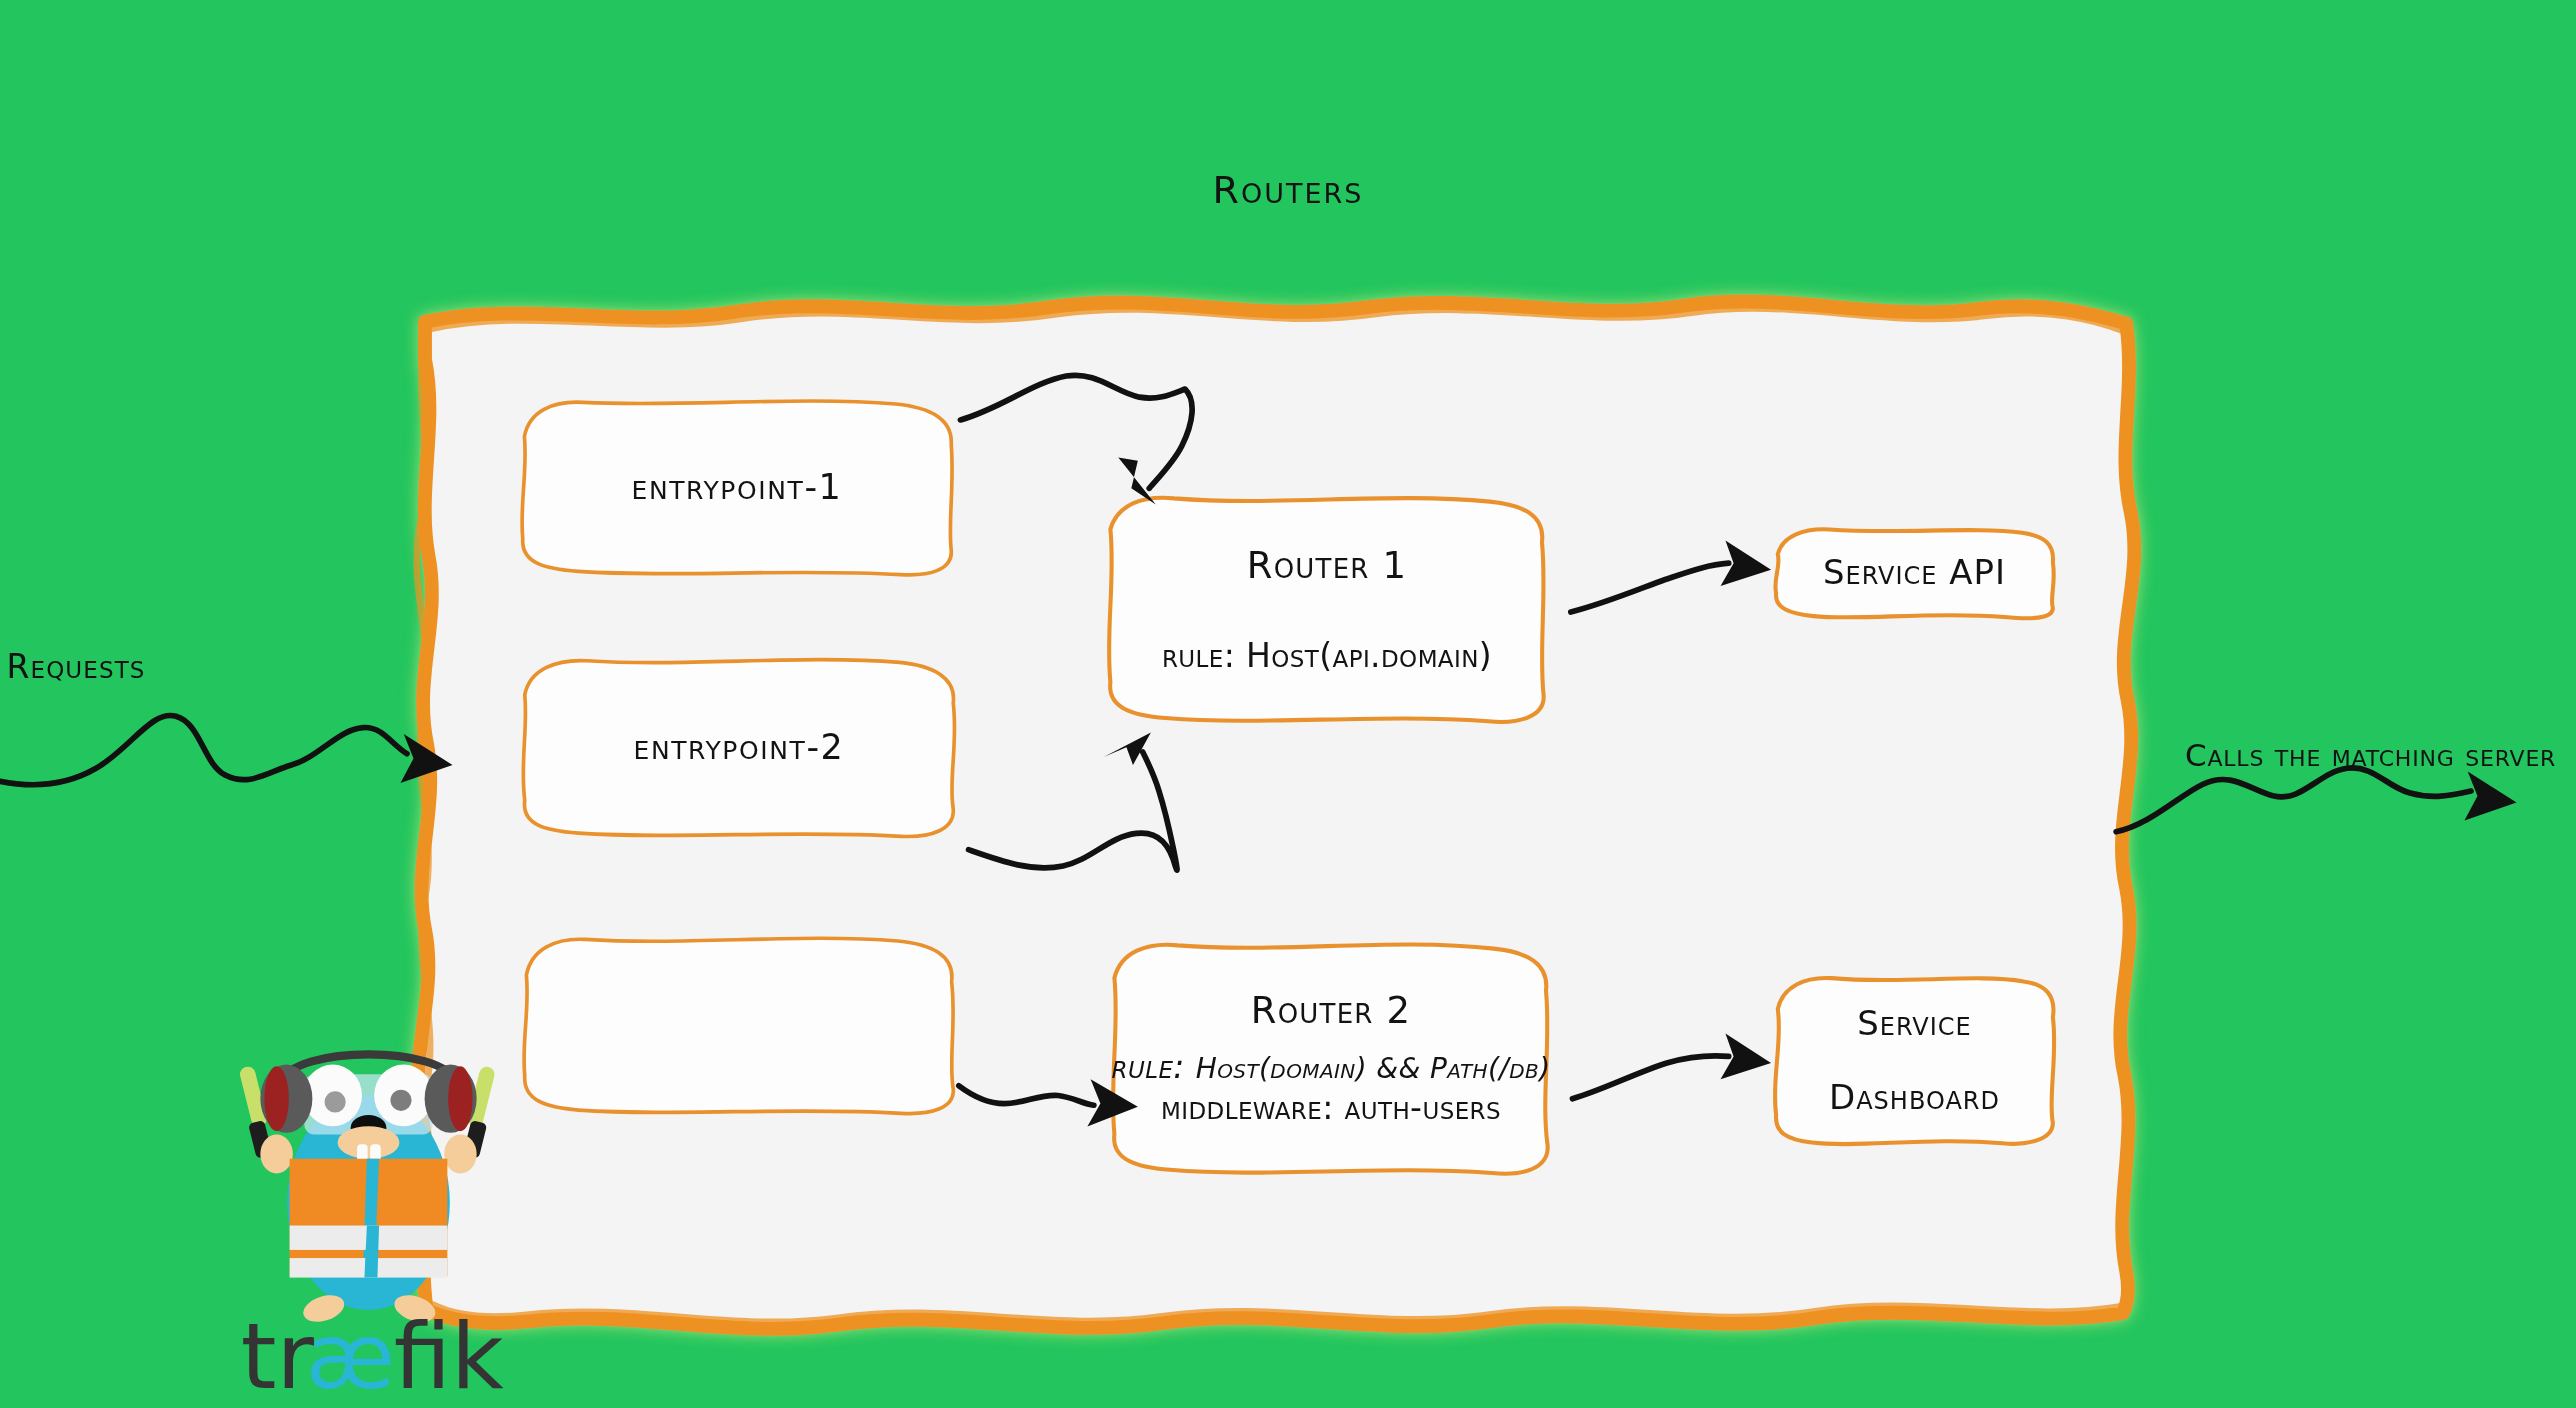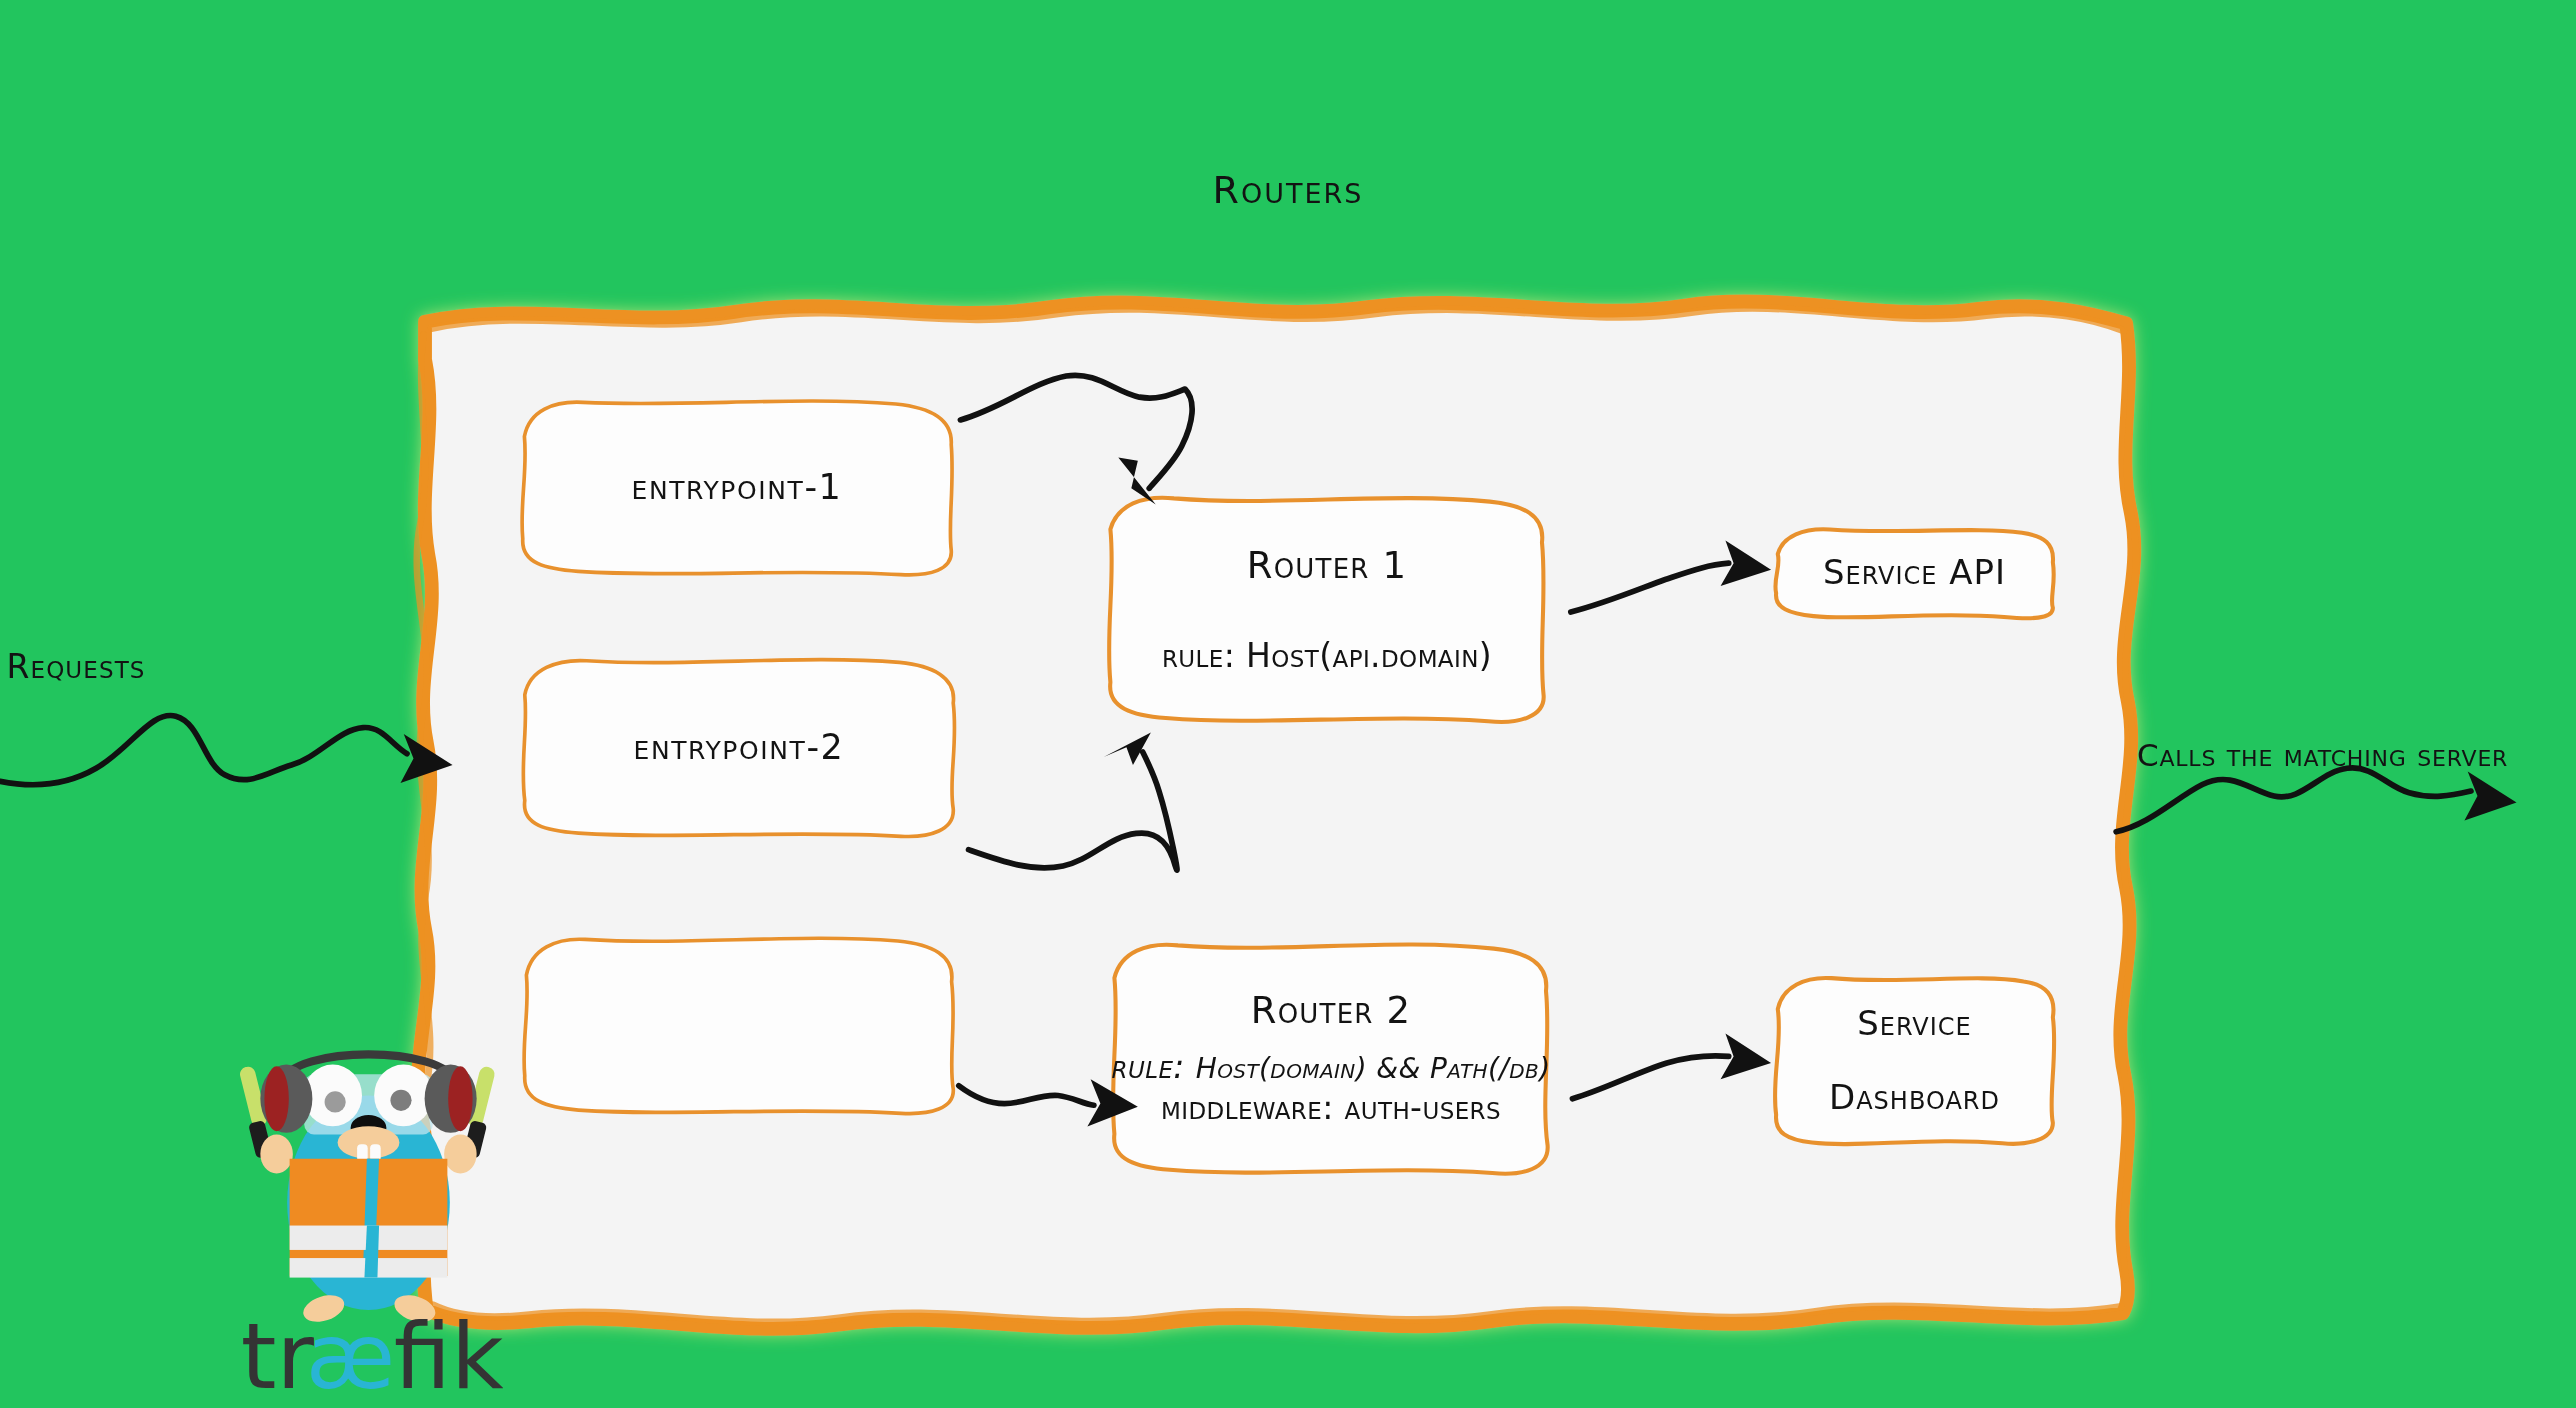--- a/index.html
+++ b/index.html
@@ -99,20 +99,21 @@
     top: 647px;
     font-size: 33px;
     letter-spacing: 1.1px;
   }
   #calls-label {
     position: absolute;
     left: 2137px;
     top: 737px;
     font-size: 31px;
     letter-spacing: 0.8px;
+    padding-left: 48px;
   }
 
   
   #arrows {
     position: absolute;
     left: 0; top: 0;
     width: 2576px; height: 1408px;
     pointer-events: none;
   }
 

